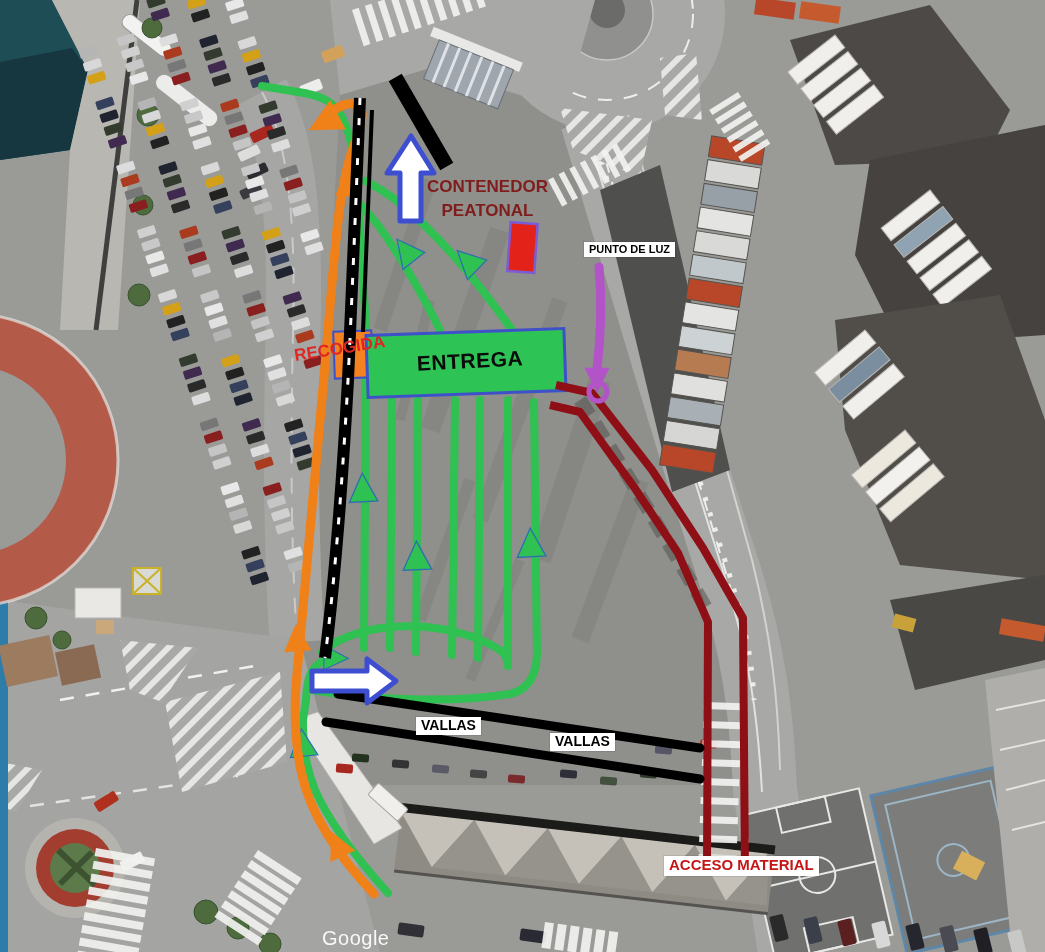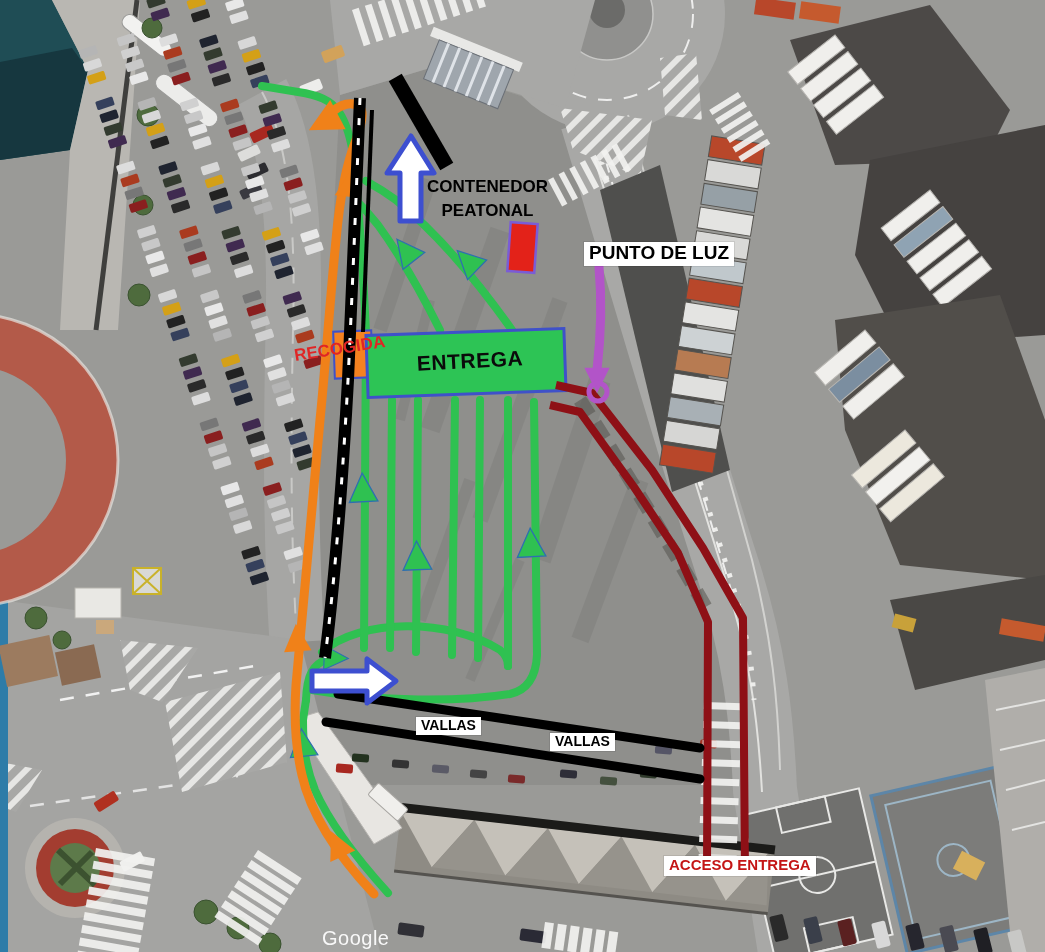--- a/index.html
+++ b/index.html
@@ -1,24 +1,24 @@
 <!DOCTYPE html>
 <html><head>
 <meta charset="utf-8">
 <style>
   html,body{margin:0;padding:0;background:#1e1e1e;}
   #stage{position:relative;width:1045px;height:952px;overflow:hidden;background:#999996;
          font-family:"Liberation Sans",sans-serif;}
   #stage svg{position:absolute;left:0;top:0;}
   .map-label{position:absolute;font-weight:bold;white-space:nowrap;line-height:1.1;}
-  .label-box{background:#ffffff;color:#000;padding:1px 5px 2px 5px;font-size:19px;box-shadow:0 0 0 1px rgba(0,0,0,.08);}
+  .label-box{background:#ffffff;color:#000;padding:1px 5px 2px 5px;font-size:11px;box-shadow:0 0 0 1px rgba(0,0,0,.08);}
   .label-acceso{color:#c41616;font-size:15px;}
   .label-entrega{color:#0b0b0b;font-size:21px;letter-spacing:.5px;transform:rotate(-3deg);}
   .label-recogida{color:#e02525;font-size:17px;transform:rotate(-9deg);}
-  .label-contenedor{color:#000000;font-size:17px;text-align:center;line-height:24px;}
+  .label-contenedor{color:#7f1d1d;font-size:17px;text-align:center;line-height:24px;}
   .label-google{color:#fdfdfd;font-size:20px;font-weight:500;opacity:.95;letter-spacing:.5px;}
 </style>
 </head>
 <body>
 
 <div id="stage">
 
 <svg width="1045" height="952" viewBox="0 0 1045 952">
   <defs>
     <pattern id="hatch" width="14" height="14" patternUnits="userSpaceOnUse" patternTransform="rotate(45)">
@@ -536,17 +536,17 @@
 <div class="map-label label-box" style="left:584px;top:242px;">PUNTO DE LUZ</div>
 
 <div class="map-label label-recogida" style="left:294px;top:340px;">RECOGIDA</div>
 
 <div class="map-label label-entrega" style="left:380px;top:349px;width:180px;text-align:center;">ENTREGA</div>
 
 <div class="map-label label-box" style="left:416px;top:717px;font-size:14px;">VALLAS</div>
 
 <div class="map-label label-box" style="left:550px;top:733px;font-size:14px;">VALLAS</div>
 
-<div class="map-label label-box label-acceso" style="left:664px;top:856px;">ACCESO ENTREGA</div>
+<div class="map-label label-box label-acceso" style="left:664px;top:856px;">ACCESO MATERIAL</div>
 
 <div class="map-label label-google" style="left:322px;top:927px;">Google</div>
 
 </div>
 
 </body></html>

